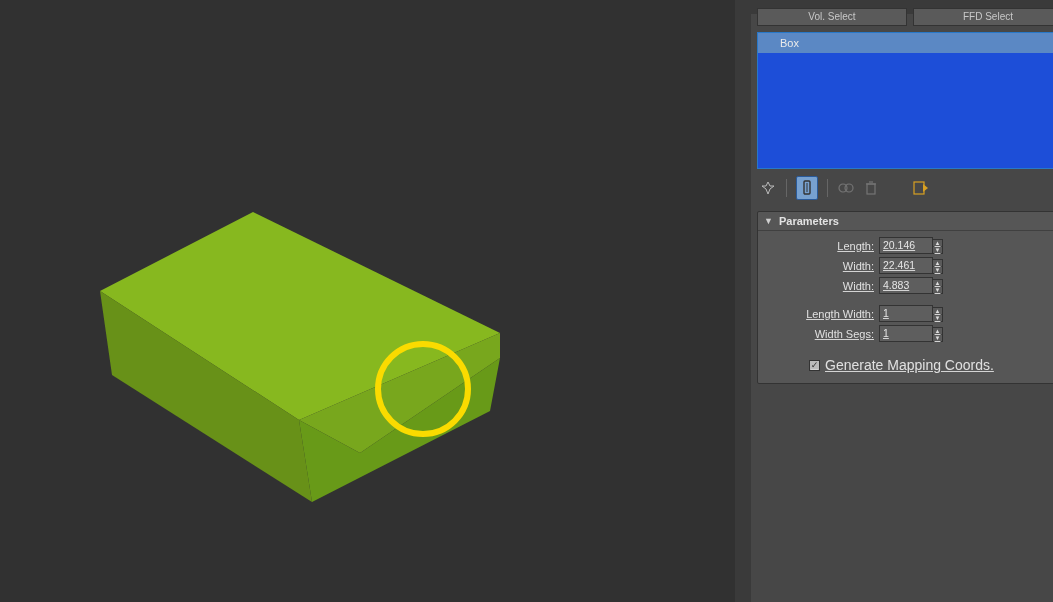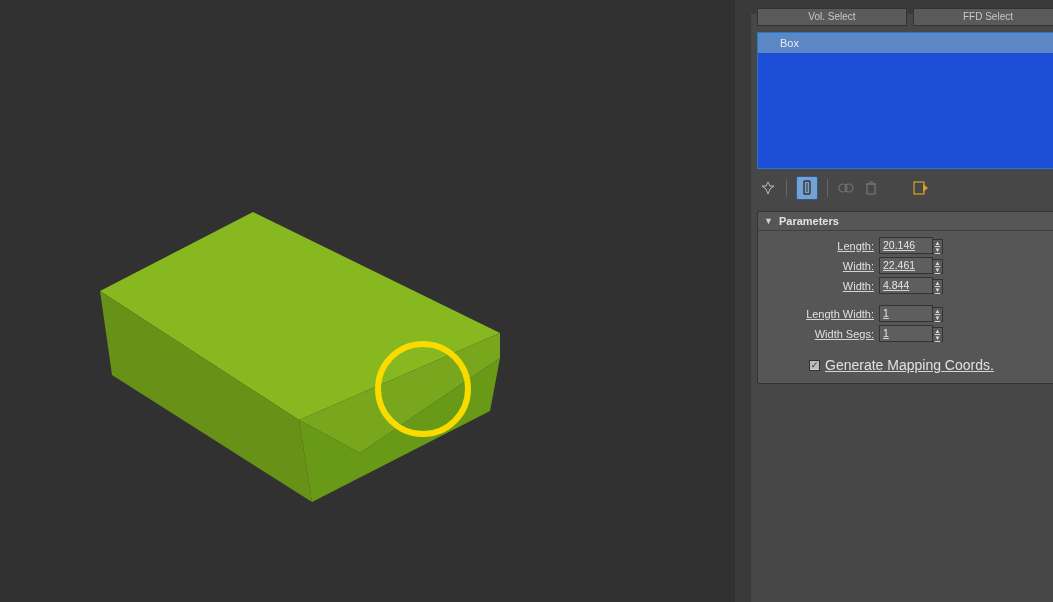--- a/index.html
+++ b/index.html
@@ -354,21 +354,21 @@
           <div class="spinner-input">22.461</div>
           <div class="spinner-arrows">
               <div class="spin-up">▲</div>
               <div class="spin-down">▼</div>
             </div>
         </div>
       </div>
       <div class="param-row">
         <div class="param-label">Width:</div>
         <div class="spinner">
-          <div class="spinner-input">4.844</div>
+          <div class="spinner-input">4.883</div>
           <div class="spinner-arrows">
               <div class="spin-up">▲</div>
               <div class="spin-down">▼</div>
             </div>
         </div>
       </div>
 
       <div class="param-gap"></div>
 
       <div class="param-row">

